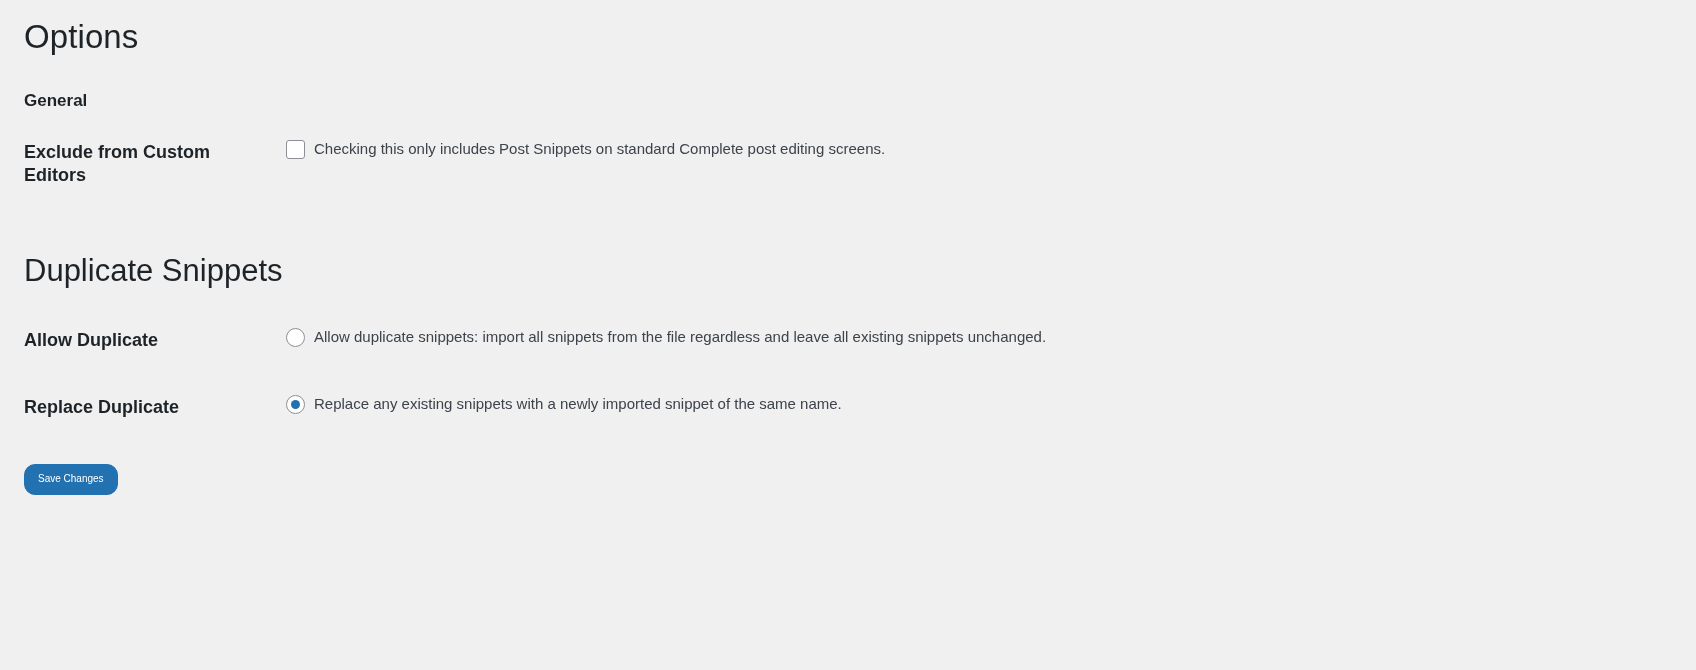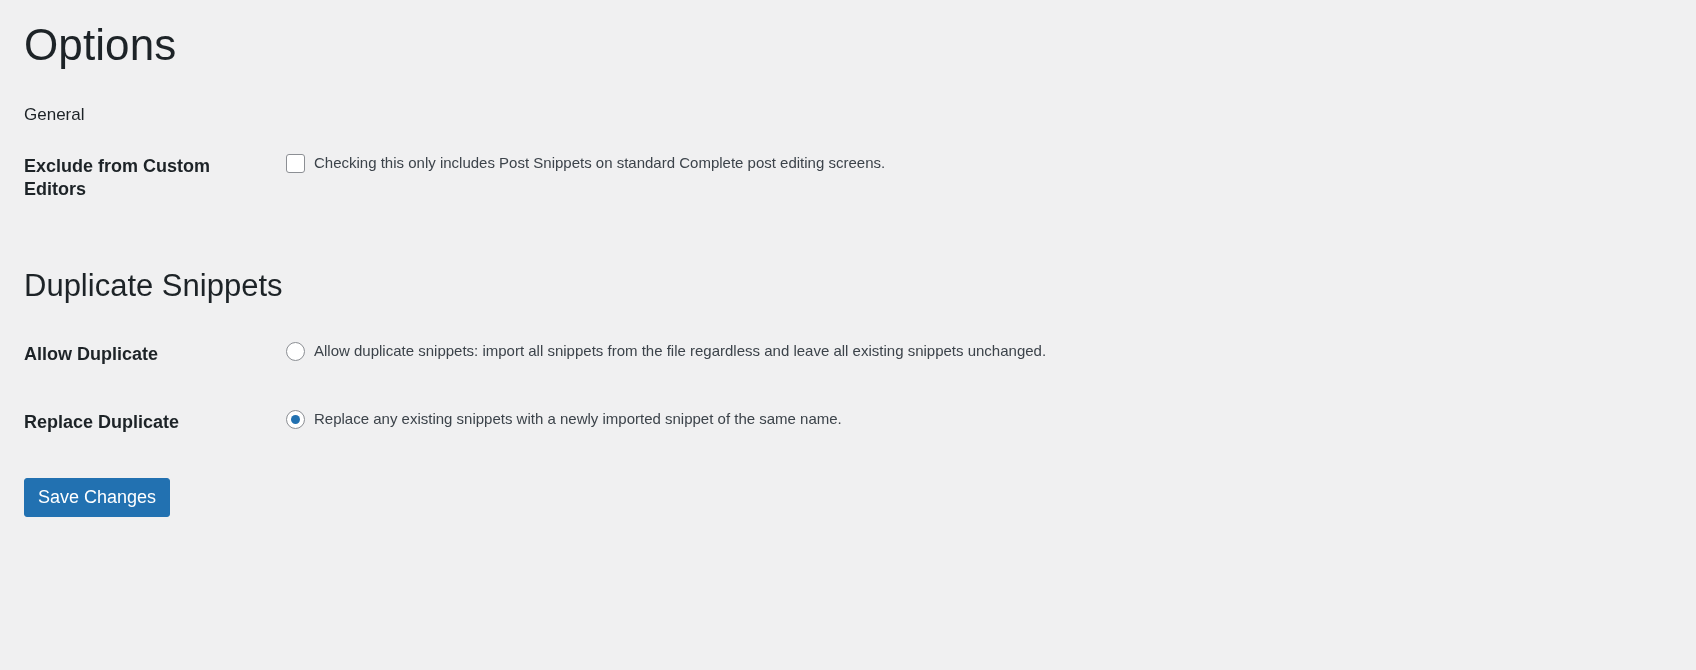--- a/index.html
+++ b/index.html
@@ -18,33 +18,33 @@
   .wrap {
     position: relative;
     width: 1696px;
     height: 670px;
     box-sizing: border-box;
     padding: 0 0 0 24px;
   }
 
   
   .page-title {
-    font-size: 44px;
+    font-size: 33px;
     font-weight: 400;
     line-height: 1.3;
     color: #1d2327;
     margin: 0;
     padding: 16px 0 14px 0;
     letter-spacing: 0.1px;
   }
 
   
   .section-heading-sm {
     font-size: 17px;
-    font-weight: 400;
+    font-weight: 700;
     color: #1d2327;
     margin: 0;
     padding: 0 0 0 0;
     line-height: 1.4;
   }
   .section-heading-lg {
     font-size: 31px;
     font-weight: 400;
     color: #1d2327;
     margin: 0;
@@ -145,24 +145,24 @@
   }
 
   
   .submit-area {
     padding: 22px 0 0 0;
   }
   .btn-primary {
     display: inline-block;
     background: #2271b1;
     border: 1px solid #2271b1;
-    border-radius: 3px;
+    border-radius: 11px;
     color: #fff;
     font-family: "Liberation Sans", sans-serif;
-    font-size: 18px;
+    font-size: 10px;
     line-height: 1;
     padding: 9px 13px 10px 13px;
     cursor: pointer;
     text-decoration: none;
     text-align: center;
   }
 </style>
 </head>
 <body>
 

